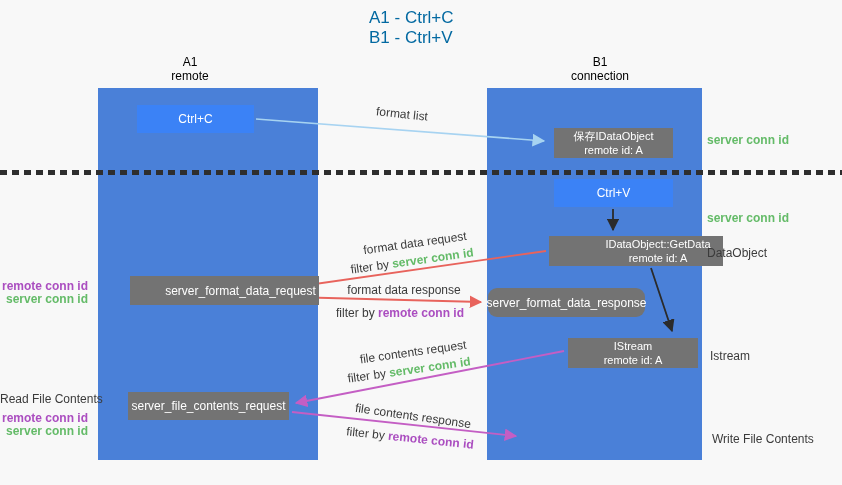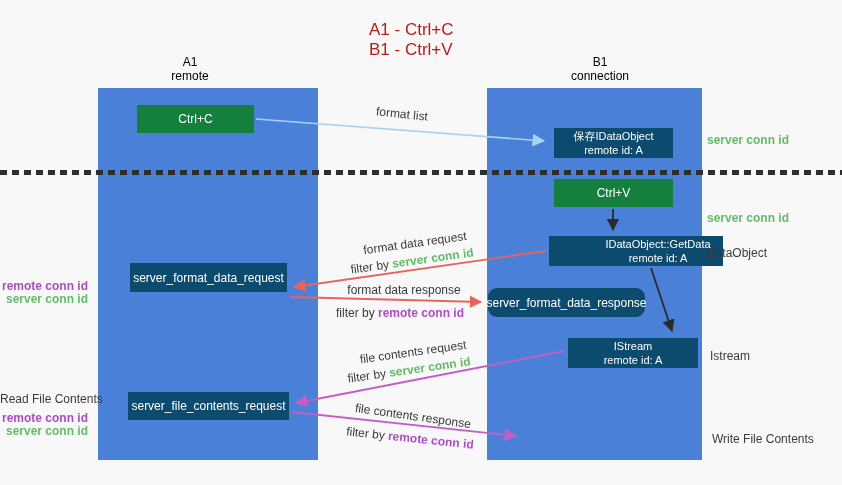--- a/index.html
+++ b/index.html
@@ -5,21 +5,21 @@
   html,body { margin:0; padding:0; }
   .canvas {
     position:relative; width:842px; height:485px;
     background:#f8f8f8; overflow:hidden;
     font-family:"Liberation Sans", sans-serif;
     color:#3b3b3b;
   }
   .abs { position:absolute; }
 
   .title {
-    left:369px; top:8px; font-size:17px; line-height:20px; color:#b91c1c;margin-top:12px;
+    left:369px; top:8px; font-size:17px; line-height:20px; color:#0369a1;
   }
 
   .lane-header {
     width:110px; text-align:center; font-size:12px; line-height:14px; color:#000000;
   }
   .lane {
     background:#4a80d8; z-index:1;
   }
   .lane-a1 { left:98px; top:88px; width:220px; height:372px; }
   .lane-b1 { left:487px; top:88px; width:215px; height:372px; }
@@ -29,22 +29,22 @@
     background:repeating-linear-gradient(90deg,#2e2e2e 0 7px,transparent 7px 12px);
   }
 
   svg.overlay { left:0; top:0; z-index:2; pointer-events:none; }
 
   .node {
     position:absolute; z-index:3;
     display:flex; align-items:center; justify-content:center; flex-direction:column;
     color:#fff; text-align:center; font-size:12px; line-height:14px;
   }
-  .green  { background:#15803d; }
-  .orange { background:#0c4a6e;align-items:center; }
+  .green  { background:#3b82f6; }
+  .orange { background:#737373;align-items:center; }
   .small  { font-size:11px; }
 
   .lbl {
     position:absolute; z-index:4; white-space:nowrap;
     font-size:12px; color:#3b3b3b;
   }
   .mid { transform:translate(-50%,-50%); }
   .rot-n8  { transform:translate(-50%,-50%) rotate(-8deg); }
   .rot-p8  { transform:translate(-50%,-50%) rotate(8deg); }
   .rot-p6  { transform:translate(-50%,-50%) rotate(6deg); }
@@ -113,21 +113,21 @@
 
   <div class="node green" style="left:554px; top:179px; width:119px; height:28px;">
     <div>Ctrl+V</div>
   </div>
 
   <div class="node orange small" style="left:549px; top:236px; width:130px; height:30px;padding-left:44px;">
     <div>IDataObject::GetData</div>
     <div>remote id: A</div>
   </div>
 
-  <div class="node orange" style="left:130px; top:263px; width:157px; height:29px;">
+  <div class="node orange" style="left:130px; top:276px; width:157px; height:29px;padding-left:32px;">
     <div>server_format_data_request</div>
   </div>
 
   <div class="node orange" style="left:488px; top:288px; width:157px; height:29px;border-radius:9px;">
     <div>server_format_data_response</div>
   </div>
 
   <div class="node orange small" style="left:568px; top:338px; width:130px; height:30px;">
     <div>IStream</div>
     <div>remote id: A</div>

